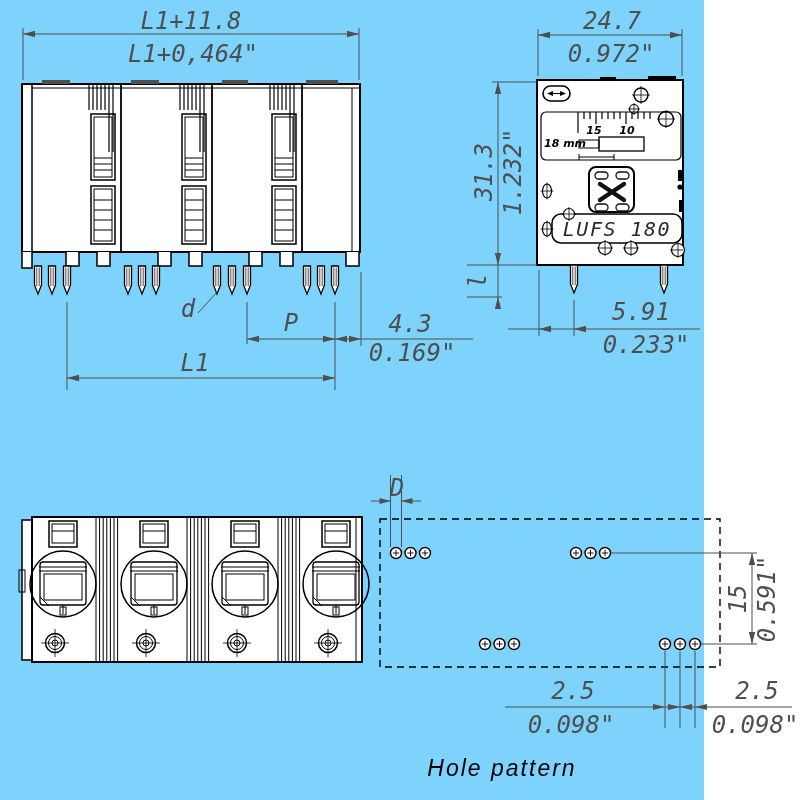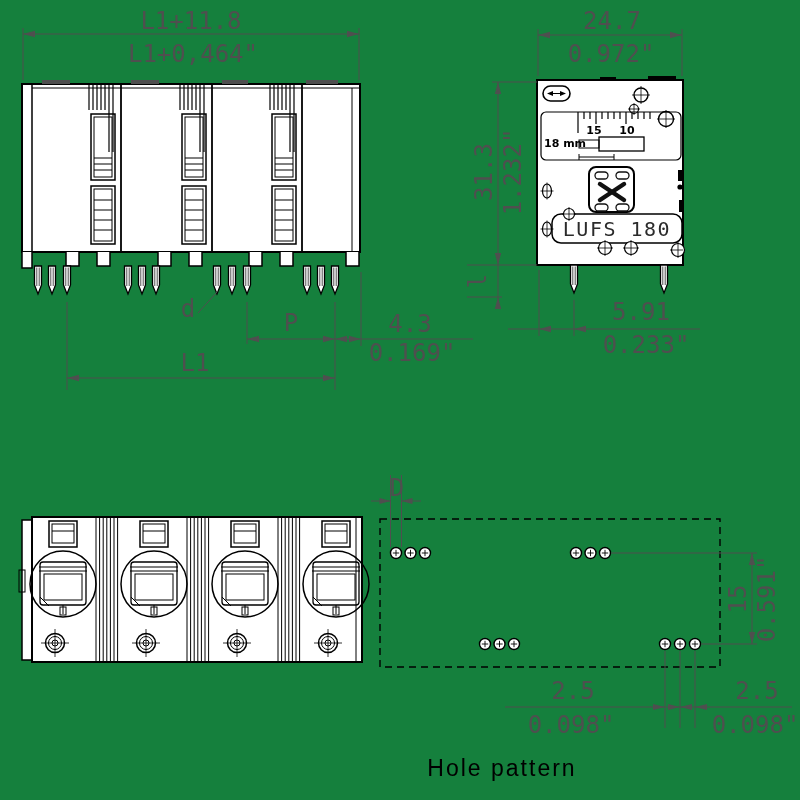--- a/index.html
+++ b/index.html
@@ -1,16 +1,16 @@
 <!DOCTYPE html>
 <html><head>
 <meta charset="utf-8">
 <style>
   html,body { margin:0; padding:0; background:#ffffff; }
-  .stage { width:800px; height:800px; position:relative; background:#15803d; font-family:"Liberation Sans",sans-serif; }
+  .stage { width:704px; height:800px; position:relative; background:#7dd3fc; font-family:"Liberation Sans",sans-serif;font-style:italic; }
   svg { display:block; }
   .ln   { stroke:#000; fill:none; }
   .t2   { stroke-width:2; }
   .t15  { stroke-width:1.5; }
   .t13  { stroke-width:1.3; }
   .t1   { stroke-width:1; }
   .t07  { stroke-width:0.8; }
   .wfill{ fill:#fff; }
   .dimln{ stroke:#4f4f4f; stroke-width:1; fill:none; }
   .arw  { fill:#4f4f4f; stroke:none; }

